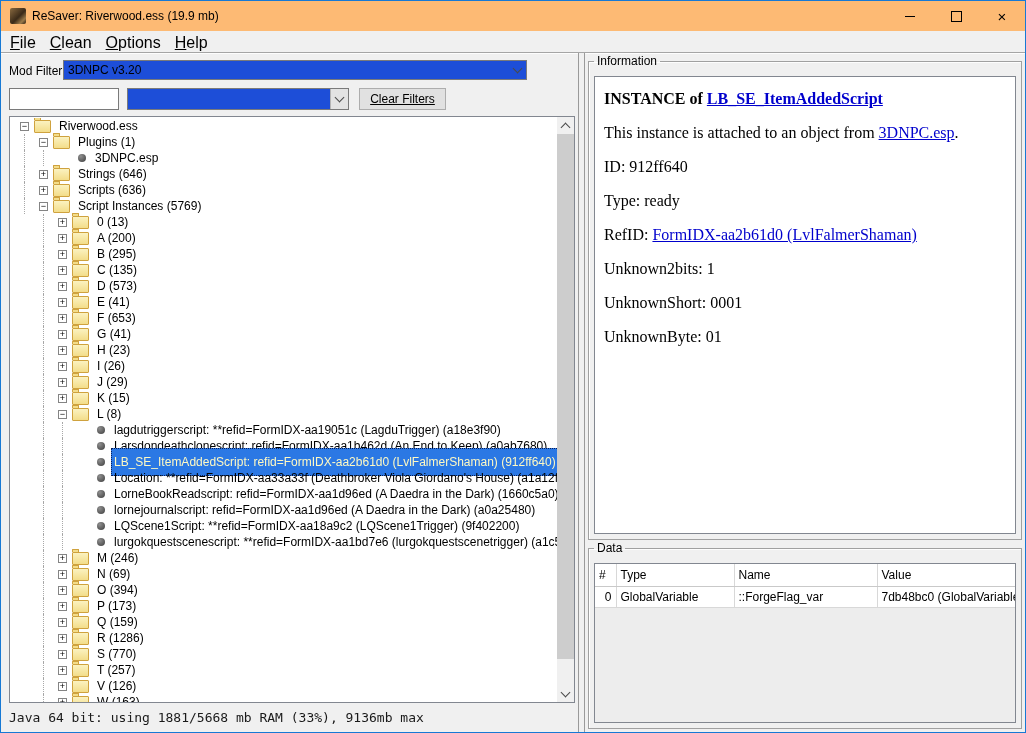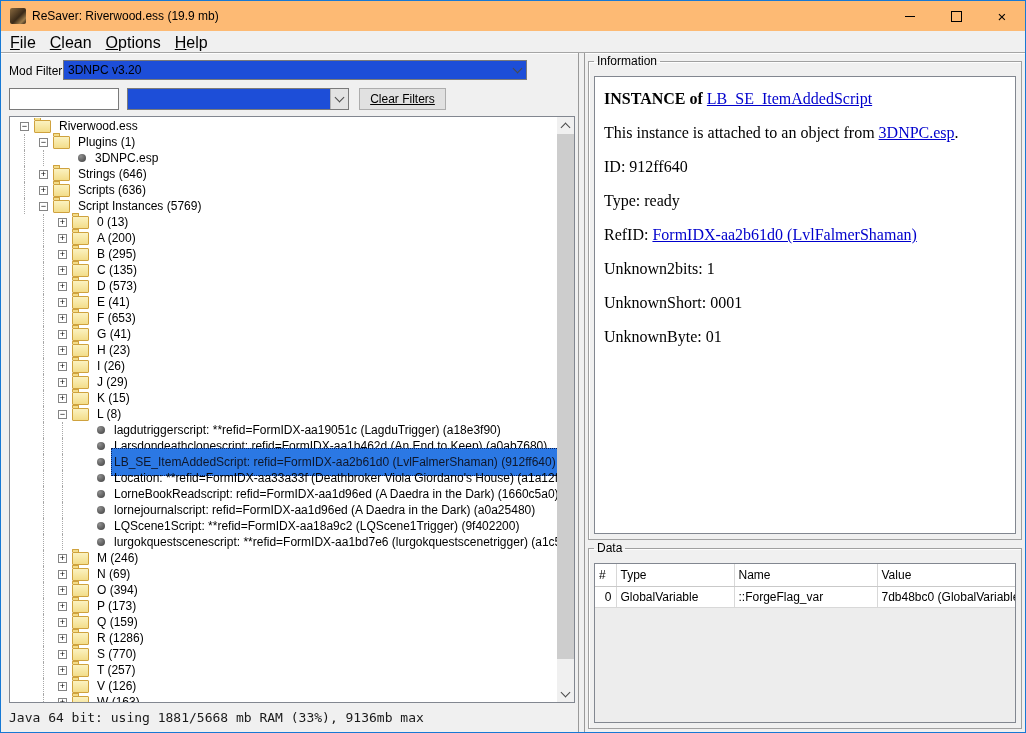--- a/index.html
+++ b/index.html
@@ -43,21 +43,21 @@
   .expander{flex:none;box-sizing:border-box;width:9px;height:9px;border:1px solid #848484;background:#fff;
     font-size:9px;line-height:6px;text-align:center;margin-right:5px;color:#000;}
   .leafpad{flex:none;width:20px;}
   .folder{flex:none;box-sizing:border-box;width:17px;height:13px;margin-right:5px;position:relative;
     background:linear-gradient(#fbf2c0,#f3dd8a);border:1px solid #cfa23e;border-radius:1px;}
   .folder::before{content:"";position:absolute;left:-1px;top:-4px;width:7px;height:3px;box-sizing:border-box;
     background:#f3dd8a;border:1px solid #cfa23e;border-bottom:none;border-radius:1px 1px 0 0;}
   .bullet{flex:none;width:8px;height:8px;border-radius:50%;margin-right:6px;
     background:radial-gradient(circle at 35% 30%,#8f8f8f,#3d3d3d);}
   .tlabel{font-size:12px;padding:7px 3px;}
-  .trow.sel .tlabel{background:#2b78e4;color:#0f172a;outline:1px dotted rgba(0,0,40,.75);outline-offset:-1px;}
+  .trow.sel .tlabel{background:#2b78e4;color:#fef9c3;outline:1px dotted rgba(0,0,40,.75);outline-offset:-1px;}
   
   .vscroll{position:absolute;top:0;right:0;bottom:0;width:17px;background:#f0f0f0;}
   .sbtn{position:absolute;left:0;width:17px;height:17px;display:flex;align-items:center;justify-content:center;background:#f0f0f0;}
   .sbtn.up{top:0}.sbtn.down{bottom:0}
   .sthumb{position:absolute;left:0;top:17px;width:17px;height:525px;background:#cdcdcd;}
   
   .splitter{position:absolute;left:577px;top:52px;width:5px;height:679px;
     border-left:1px solid #9a9a9a;border-right:1px solid #9a9a9a;background:#f0f0f0;}
   
   fieldset{position:absolute;margin:0;padding:0;border:1px solid #a0a0a0;box-shadow:inset 1px 1px 0 #fdfdfd;background:#f0f0f0;}
@@ -403,21 +403,21 @@
 
   <div class="statusbar">
     <span>Java 64 bit: using 1881/5668 mb RAM (33%), 9136mb max</span>
   </div>
 
   <div class="splitter"></div>
 
   <fieldset class="info-fs">
     <legend>Information</legend>
     <div class="inner info-inner">
-        <p class="info-line"><span style="font-weight: 700;">INSTANCE of </span><a style="font-weight: 400;">LB_SE_ItemAddedScript</a></p>
+        <p class="info-line"><span style="font-weight: 700;">INSTANCE of </span><a style="font-weight: 700;">LB_SE_ItemAddedScript</a></p>
         <p class="info-line"><span>This instance is attached to an object from </span><a>3DNPC.esp</a><span>.</span></p>
         <p class="info-line"><span>ID: 912ff640</span></p>
         <p class="info-line"><span>Type: ready</span></p>
         <p class="info-line"><span>RefID: </span><a>FormIDX-aa2b61d0 (LvlFalmerShaman)</a></p>
         <p class="info-line"><span>Unknown2bits: 1</span></p>
         <p class="info-line"><span>UnknownShort: 0001</span></p>
         <p class="info-line"><span>UnknownByte: 01</span></p>
       </div>
   </fieldset>
 

